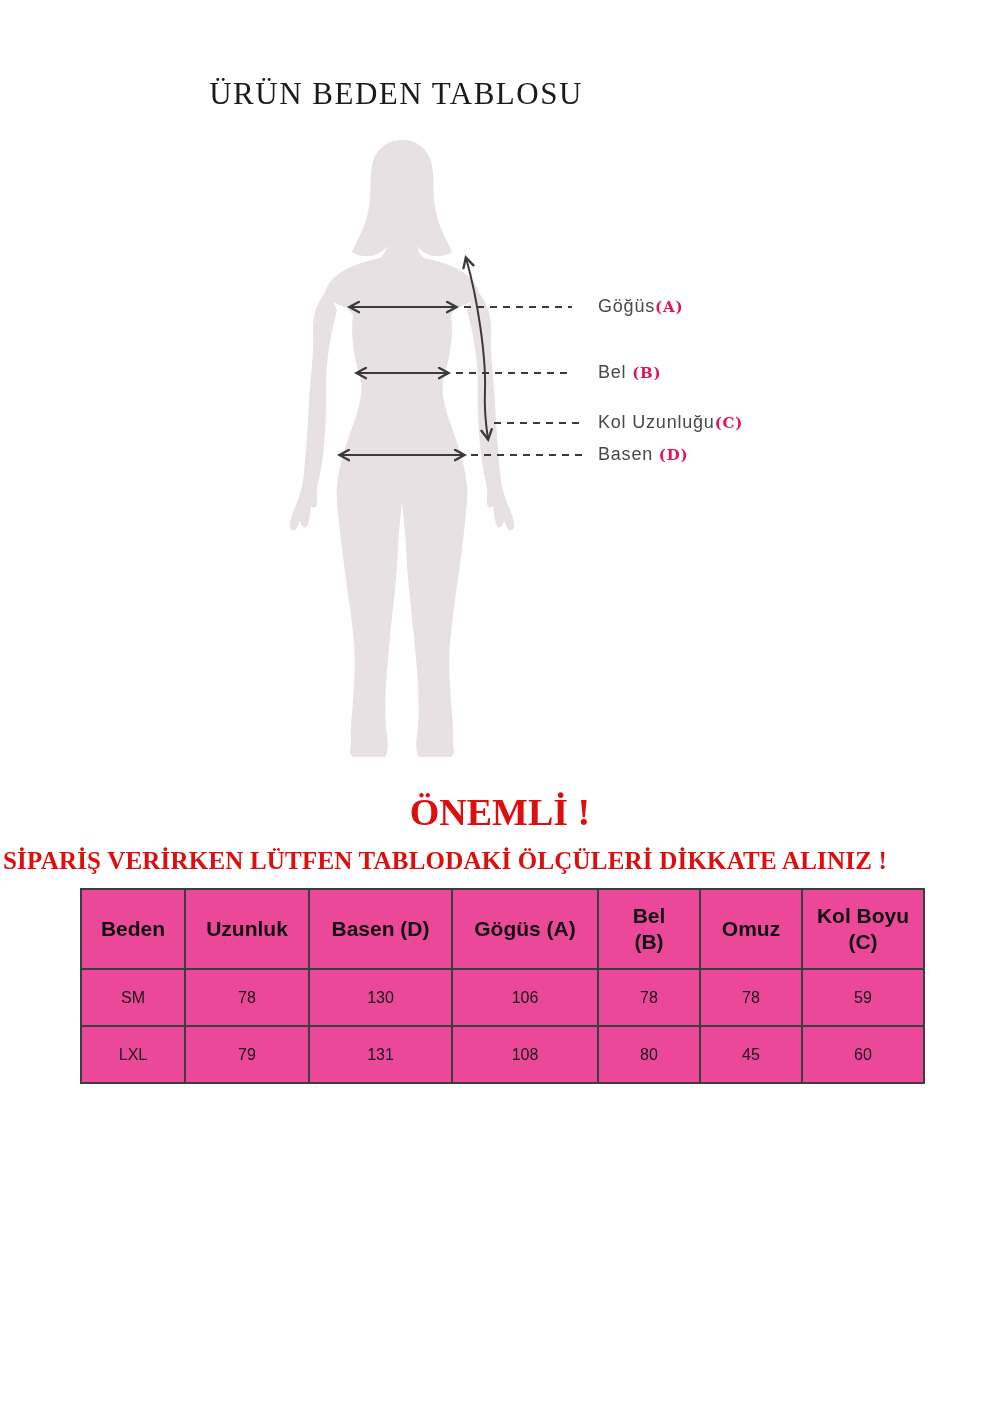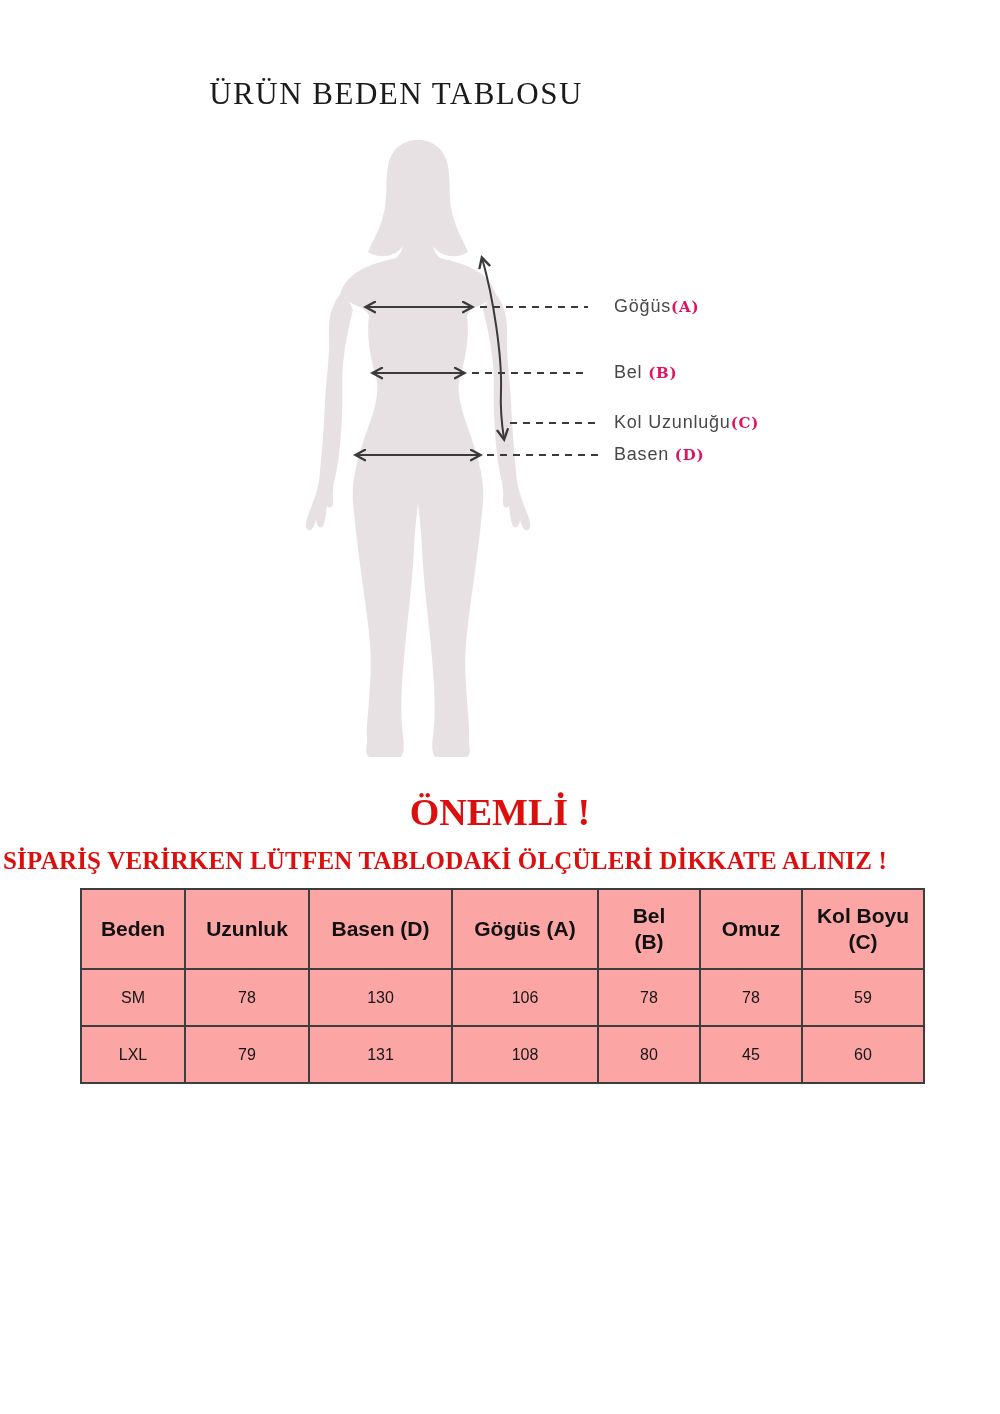--- a/index.html
+++ b/index.html
@@ -5,21 +5,21 @@
   html, body { margin:0; padding:0; }
   body {
     width:1000px; height:1414px; background:#ffffff; position:relative;
     font-family:"Liberation Sans", sans-serif; overflow:hidden;
   }
   .page-title {
     position:absolute; top:76px; left:0; width:792px; text-align:center;
     font-family:"Liberation Serif", serif; font-weight:400; font-size:31px;
     letter-spacing:1.5px; color:#1b1b1b; margin:0;
   }
-  .figure-area { position:absolute; left:16px; top:0; width:872px; height:780px;text-align:center; }
+  .figure-area { position:absolute; left:0; top:0; width:872px; height:780px;text-align:center; }
   .figure-svg { position:absolute; left:280px; top:132px; width:420px; height:632px; }
   .m-label {
     position:absolute; left:598px; font-size:18px; color:#48484b;
     letter-spacing:0.8px; white-space:nowrap; line-height:21px;
   }
   .m-label .code {
     font-family:"DejaVu Serif", serif; font-weight:bold;
     color:#e0145e; font-size:15px;
   }
   .label-gogus { top:296px; }
@@ -31,21 +31,21 @@
     font-family:"Liberation Serif", serif; font-weight:700; font-size:38px;
     color:#dc0e0e; margin:0;
   }
   .notice-message {
     position:absolute; top:844px; left:0; width:1000px; 
     font-family:"Liberation Serif", serif; font-weight:700; font-size:25px;
     color:#dc0e0e; margin:3px; letter-spacing:0.2px;
   }
   table.size-table {
     position:absolute; left:80px; top:888px; width:843px;
-    border-collapse:collapse; table-layout:fixed; background:#fca5a5;
+    border-collapse:collapse; table-layout:fixed; background:#ec4899;
   }
   .size-table th, .size-table td {
     border:2px solid #3d3d3d; text-align:center; vertical-align:middle;
     padding:0 4px; overflow:hidden;
   }
   .size-table th {
     height:78px; font-size:21px; font-weight:700; color:#111111;
     white-space:pre-line; line-height:1.25;
   }
   .size-table td {

